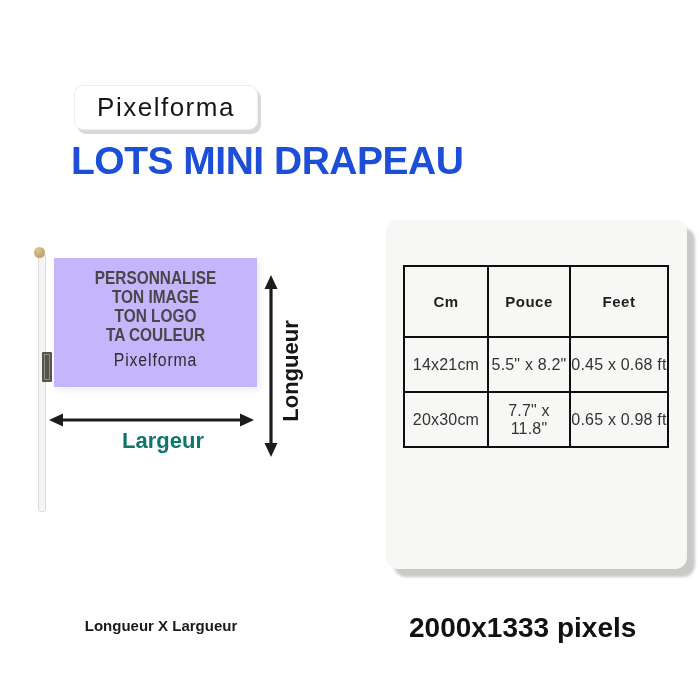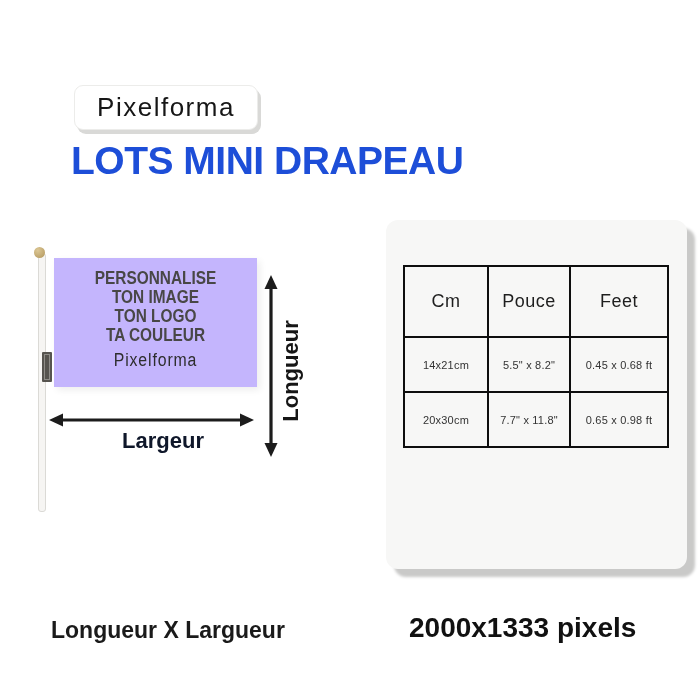--- a/index.html
+++ b/index.html
@@ -105,21 +105,21 @@
     position: absolute;
     left: 35px; top: 412px;
   }
   .width-label {
     position: absolute;
     left: 49px; top: 428px;
     width: 200px;
     text-align: center;
     font-size: 22px;
     font-weight: 800;
-    color: #0f172a;
+    color: #0f766e;
   }
   .length-arrow {
     position: absolute;
     left: 249px; top: 275px;
   }
   .length-label {
     position: absolute;
     left: 277px; top: 371px;
     transform: translate(-50%, -50%) rotate(-90deg);
     font-size: 22px;
@@ -143,43 +143,43 @@
     border-collapse: collapse;
     background: #f7f7f6;
   }
   .size-table th, .size-table td {
     border: 2.5px solid #0e0e0e;
     text-align: center;
     vertical-align: middle;
     padding: 0;
   }
   .size-table th {
-    font-size: 18px;
-    font-weight: 400;
+    font-size: 15px;
+    font-weight: 700;
     color: #1e1e1e;
     letter-spacing: 0.5px;
   }
   .size-table td {
-    font-size: 11px;
+    font-size: 16px;
     font-weight: 400;
     color: #333333;
     letter-spacing: 0.2px;
   }
   .row-header { height: 71px; }
   .row-1 { height: 55px; }
   .row-2 { height: 55px; }
   .row-3 { height: 89px; }
 
   
   .footer-left {
     position: absolute;
     left: 37px; top: 617px;
     width: 220px;
-    text-align: left;
-    font-size: 23px;
+    text-align: center;
+    font-size: 15px;
     font-weight: 800;
     color: #1a1a1a;
     white-space: nowrap;
   }
   .footer-right {
     position: absolute;
     left: 395px; top: 612px;
     width: 240px;
     text-align: left;
     font-size: 28px;

